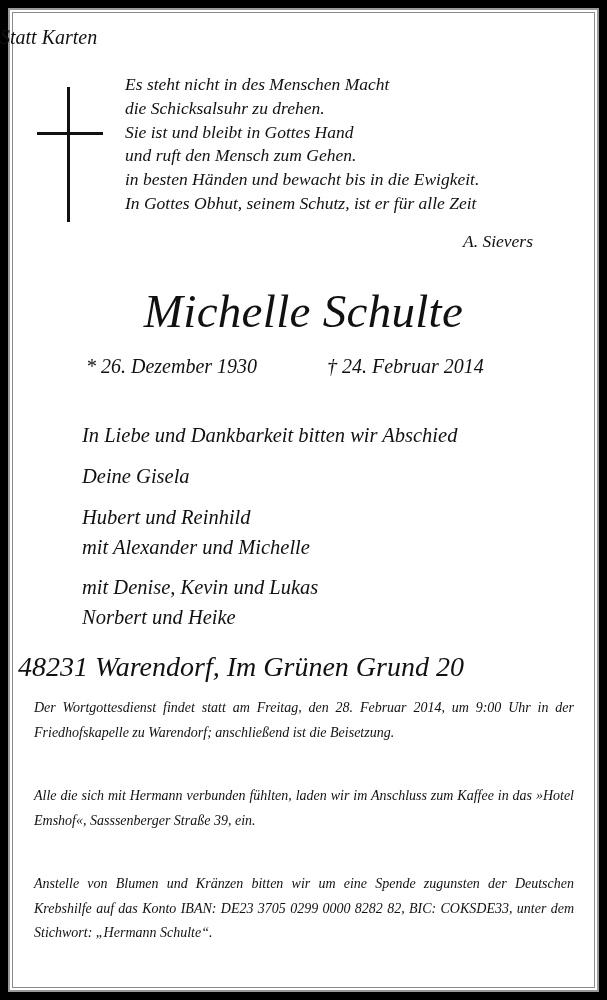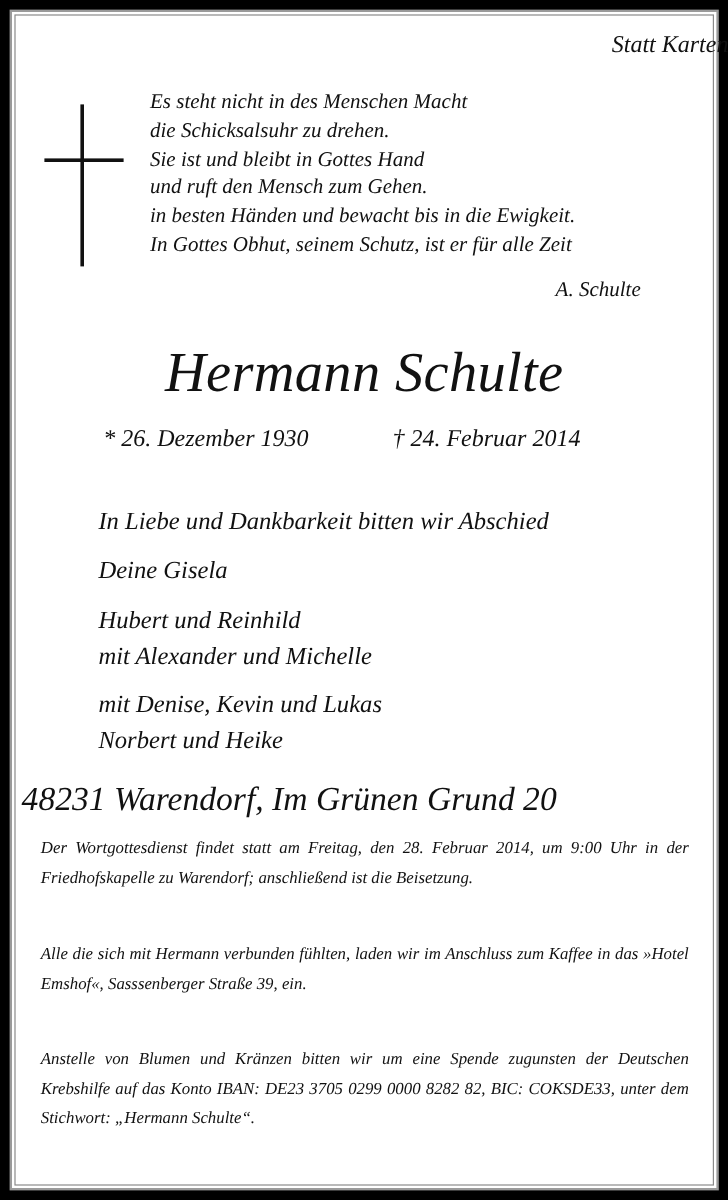--- a/index.html
+++ b/index.html
@@ -26,21 +26,21 @@
       left: 2px; top: 2px; right: 2px; bottom: 2px;
       border: 1px solid #8a8a8a;
       background: #ffffff;
     }
     .page {
       position: absolute; left: 0; top: 0; width: 607px; height: 1000px;
       font-style: italic;
     }
     .abs { position: absolute; white-space: nowrap; }
     .header-text {
-      left: 0; width: 607px; top: 26px; text-align: right;
+      left: 0; width: 607px; top: 26px; text-align: left;
       font-size: 20px;
     }
     .poem { left: 125px; top: 73px; font-size: 17.5px; line-height: 23.8px; }
     .poem .line { display: block; }
     .author { left: 463px; top: 231px; font-size: 17.5px; }
     .cross-v { position: absolute; left: 67px; top: 87px; width: 3px; height: 135px; background: #111; }
     .cross-h { position: absolute; left: 37px; top: 132px; width: 66px; height: 3px; background: #111; }
     .name { left: 0; width: 607px; top: 284px; text-align: center; font-size: 47px; letter-spacing: 0.3px; }
     .born { left: 86px; top: 355px; font-size: 20px; }
     .died { left: 327px; top: 355px; font-size: 20px; }
@@ -71,23 +71,23 @@
   </div>
 
   <div class="abs poem">
     <span class="line">Es steht nicht in des Menschen Macht</span>
     <span class="line">die Schicksalsuhr zu drehen.</span>
     <span class="line">Sie ist und bleibt in Gottes Hand</span>
     <span class="line">und ruft den Mensch zum Gehen.</span>
     <span class="line">in besten Händen und bewacht bis in die Ewigkeit.</span>
     <span class="line">In Gottes Obhut, seinem Schutz, ist er für alle Zeit</span>
   </div>
-  <div class="abs author">A. Schulte</div>
+  <div class="abs author">A. Sievers</div>
 
-  <div class="abs name">Hermann Schulte</div>
+  <div class="abs name">Michelle Schulte</div>
   <div class="abs born">* 26. Dezember 1930</div>
   <div class="abs died">† 24. Februar 2014</div>
 
   <div class="abs mourn" style="top:424px;">In Liebe und Dankbarkeit bitten wir Abschied</div>
 
   <div class="abs family" style="top:461px;">
     <span class="line">Deine Gisela</span>
   </div>
   <div class="abs family" style="top:502px;">
     <span class="line">Hubert und Reinhild</span>

